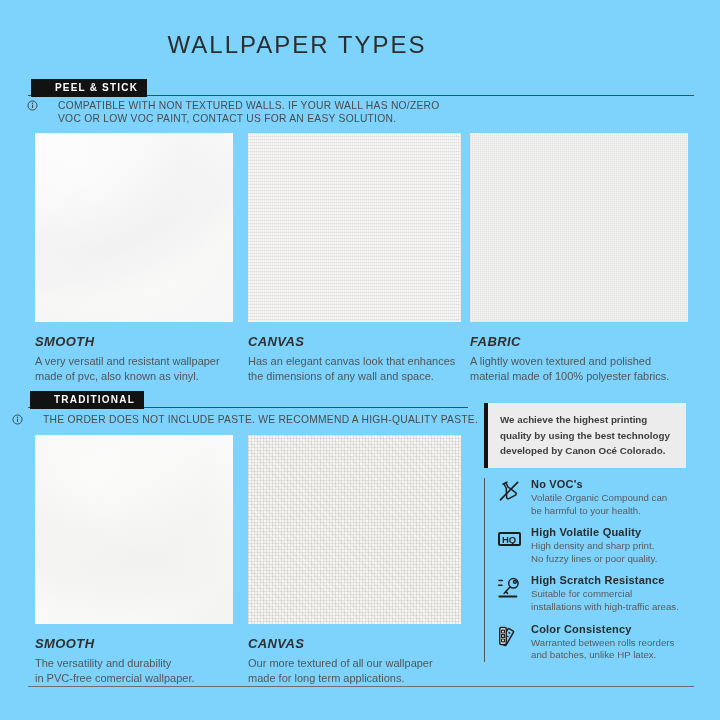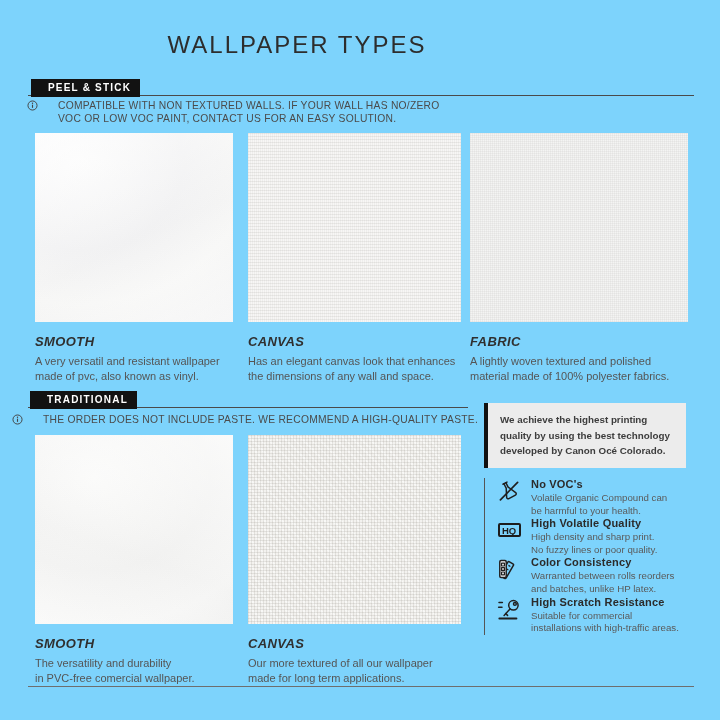--- a/index.html
+++ b/index.html
@@ -12,21 +12,21 @@
     position:absolute; top:31px; left:297px; transform:translateX(-50%);
     font-size:24px; font-weight:500; letter-spacing:2px; color:#2d2d2d; white-space:nowrap;
   }
   .rule { position:absolute; height:1px; background:#4a4a4a; }
   .rule-1 { left:28px; top:95px; width:666px; }
   .rule-2 { left:28px; top:407px; width:440px; }
   .rule-bottom { left:28px; top:686px; width:666px; background:#6e6e6e; }
   .badge {
     position:absolute; background:#121212; color:#ffffff;
     font-size:10px; font-weight:700; letter-spacing:1.2px;
-    padding:4px 9px 4px 17px; line-height:1; white-space:nowrap;
+    padding:4px 9px 4px 24px; line-height:1; white-space:nowrap;
   }
   .badge-1 { left:31px; top:79px; }
   .badge-2 { left:30px; top:391px; }
   .note { position:absolute; display:flex; gap:20px; color:#4b4b4b; }
   .note-1 { left:27px; top:100px; }
   .note-2 { left:12px; top:414px; }
   .note .txt { font-size:10.3px; letter-spacing:0.25px; line-height:1.22; white-space:pre; }
   .info-ic { flex:0 0 11px; margin-top:0px; }
   .col { position:absolute; }
   .c1a { left:35px;  top:133px; width:198px; }
@@ -55,21 +55,21 @@
   .col p  { font-size:11px; line-height:1.32; color:#555; white-space:pre; }
   .quote {
     position:absolute; left:484px; top:403px; width:202px;
     background:#ececec; border-left:4px solid #111111;
     padding:9px 8px 9px 12px;
     font-size:9.8px; font-weight:600; line-height:1.6; color:#3c3c3c; white-space:pre;
   }
   .features {
     position:absolute; left:484px; top:478px; width:215px;
     border-left:1px solid #555; padding-left:11px;
-    display:flex; flex-direction:column; 
+    display:flex; flex-direction:column; gap:9px;
   }
   .feature { display:flex; gap:9px; align-items:flex-start; }
   .f-icon { flex:0 0 26px; width:26px; height:26px; display:flex; align-items:center; justify-content:center; }
   .f-text h4 { font-size:11px; font-weight:700; color:#2b2b2b; letter-spacing:0.2px; margin-bottom:2px; }
   .f-text p  { font-size:9.7px; line-height:1.3; color:#5a5a5a; white-space:pre; }
   .hq-box {
     width:23px; height:14px; border:2px solid #1d1d1d; border-radius:2px;
     display:flex; align-items:center; justify-content:center;
     font-size:9.5px; font-weight:700; color:#1d1d1d; letter-spacing:0;
   }
@@ -167,20 +167,39 @@
     </div>
 
     <div class="feature">
       <span class="f-icon">
         <span class="hq-box">HQ</span>
       </span>
       <span class="f-text">
         <h4>High Volatile Quality</h4>
         <p>High density and sharp print.
 No fuzzy lines or poor quality.</p>
+      </span>
+    </div>
+
+    <div class="feature">
+      <span class="f-icon">
+        <svg class="icon" width="24" height="24" viewBox="0 0 24 24" fill="none" stroke="#1f1f1f" stroke-width="1.5" stroke-linecap="round" stroke-linejoin="round">
+          <circle cx="16.4" cy="8.3" r="4.7"></circle>
+          <circle cx="17.9" cy="6.9" r="1.4"></circle>
+          <path d="M13 11.9 7.1 18.4"></path>
+          <path d="M8.7 16.6l1.9 1.8"></path>
+          <path d="M2 5.4h3.4"></path>
+          <path d="M1.6 10.2h3.4"></path>
+          <path d="M2.4 21.4h17" stroke-width="2"></path>
+        </svg>
+      </span>
+      <span class="f-text">
+        <h4>High Scratch Resistance</h4>
+        <p>Suitable for commercial
+installations with high-traffic areas.</p>
       </span>
     </div>
 
     <div class="feature">
       <span class="f-icon">
         <svg class="icon" width="24" height="24" viewBox="0 0 24 24" fill="none" stroke="#1f1f1f" stroke-width="1.5" stroke-linejoin="round">
           <g transform="rotate(30 6 20)">
             <rect x="2.8" y="3.6" width="6.4" height="16.8" rx="1.2"></rect>
             <path d="M4.9 7.2h2.2M4.9 11.2h2.2" stroke-width="1.2"></path>
           </g>
@@ -190,36 +209,17 @@
           <rect x="4.6" y="15" width="2.8" height="2.8" stroke-width="1.2"></rect>
         </svg>
       </span>
       <span class="f-text">
         <h4>Color Consistency</h4>
         <p>Warranted between rolls reorders
 and batches, unlike HP latex.</p>
       </span>
     </div>
 
-    <div class="feature">
-      <span class="f-icon">
-        <svg class="icon" width="24" height="24" viewBox="0 0 24 24" fill="none" stroke="#1f1f1f" stroke-width="1.5" stroke-linecap="round" stroke-linejoin="round">
-          <circle cx="16.4" cy="8.3" r="4.7"></circle>
-          <circle cx="17.9" cy="6.9" r="1.4"></circle>
-          <path d="M13 11.9 7.1 18.4"></path>
-          <path d="M8.7 16.6l1.9 1.8"></path>
-          <path d="M2 5.4h3.4"></path>
-          <path d="M1.6 10.2h3.4"></path>
-          <path d="M2.4 21.4h17" stroke-width="2"></path>
-        </svg>
-      </span>
-      <span class="f-text">
-        <h4>High Scratch Resistance</h4>
-        <p>Suitable for commercial
-installations with high-traffic areas.</p>
-      </span>
-    </div>
-
   </div>
 
   <div class="rule rule-bottom"></div>
 
 </div>
 
 </body></html>

